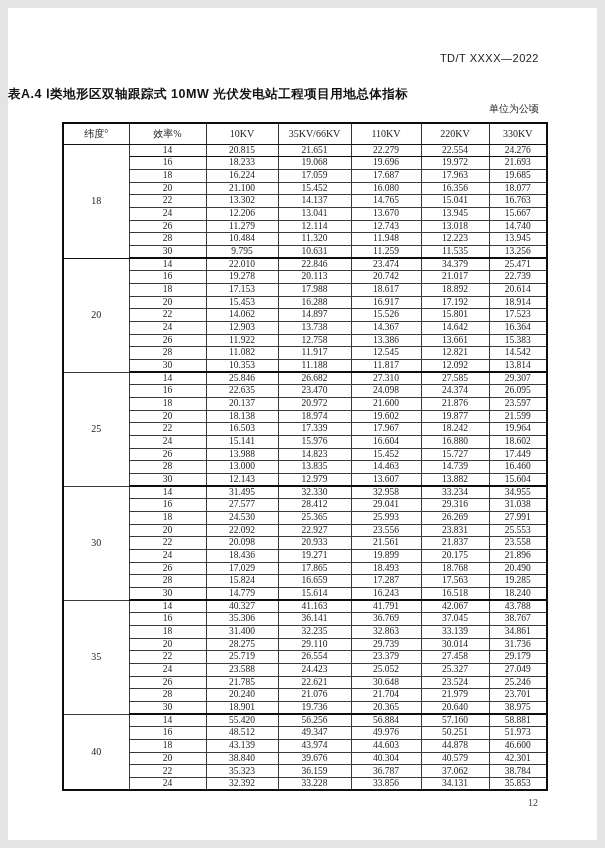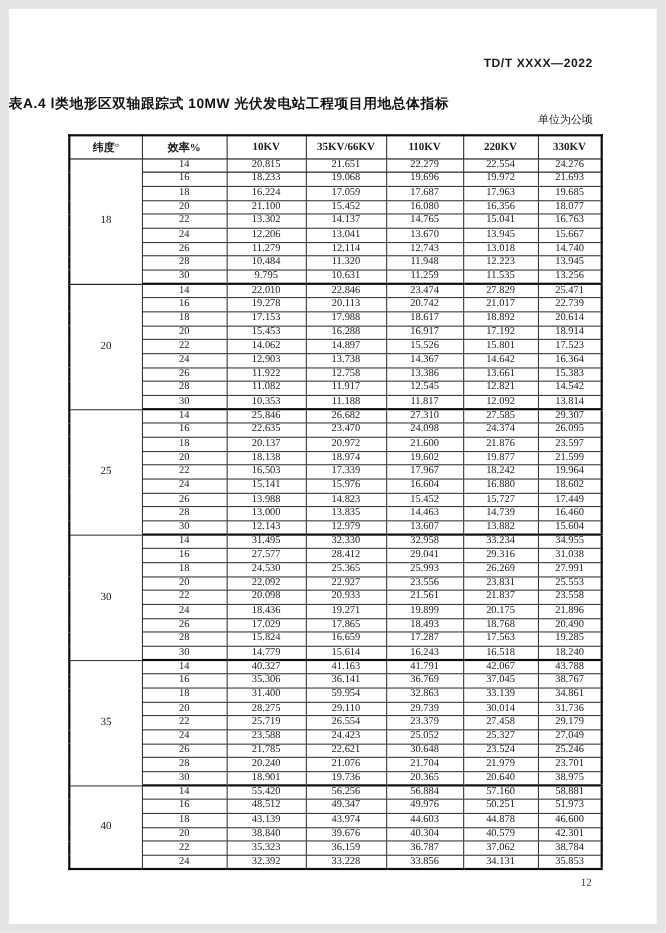--- a/index.html
+++ b/index.html
@@ -14,21 +14,21 @@
   .page {
     position:absolute;
     left:8px; top:8px;
     width:589px; height:832px;
     background:#ffffff;
   }
   .doc-number {
     position:absolute;
     top:44px; right:58px;
     font-family:"Liberation Sans", sans-serif;
-    font-weight:bold;
+    font-weight:normal;
     font-size:11px;
     letter-spacing:0.5px;
     color:#1a1a1a;
   }
   .table-title {
     position:absolute;
     top:78px; left:0; right:0;
     font-family:"Liberation Sans", sans-serif;
     font-weight:bold;
     font-size:12.5px;
@@ -46,21 +46,21 @@
     left:54px; top:114px;
     width:484px; height:668px;
     border-collapse:collapse;
     table-layout:fixed;
     border:2.2px solid #0d0d0d;
   }
   table.main-table th {
     border:0.9px solid #333;
     border-bottom:1.6px solid #111;
     font-size:10px;
-    font-weight:bold;
+    font-weight:normal;
     color:#1b1b1b;
     height:21px;
     text-align:center;
     vertical-align:middle;
     overflow:hidden;
     white-space:nowrap;
   }
   table.main-table td {
     border:0.8px solid #3a3a3a;
     font-size:9.5px;
@@ -188,21 +188,21 @@
           <td>11.259</td>
           <td>11.535</td>
           <td>13.256</td>
         </tr>
         <tr>
           <td rowspan="9" class="lat-cell">20</td>
           <td>14</td>
           <td>22.010</td>
           <td>22.846</td>
           <td>23.474</td>
-          <td>27.829</td>
+          <td>34.379</td>
           <td>25.471</td>
         </tr>
         <tr>
           <td>16</td>
           <td>19.278</td>
           <td>20.113</td>
           <td>20.742</td>
           <td>21.017</td>
           <td>22.739</td>
         </tr>
@@ -421,21 +421,21 @@
           <td>16</td>
           <td>35.306</td>
           <td>36.141</td>
           <td>36.769</td>
           <td>37.045</td>
           <td>38.767</td>
         </tr>
         <tr>
           <td>18</td>
           <td>31.400</td>
-          <td>59.954</td>
+          <td>32.235</td>
           <td>32.863</td>
           <td>33.139</td>
           <td>34.861</td>
         </tr>
         <tr>
           <td>20</td>
           <td>28.275</td>
           <td>29.110</td>
           <td>29.739</td>
           <td>30.014</td>

